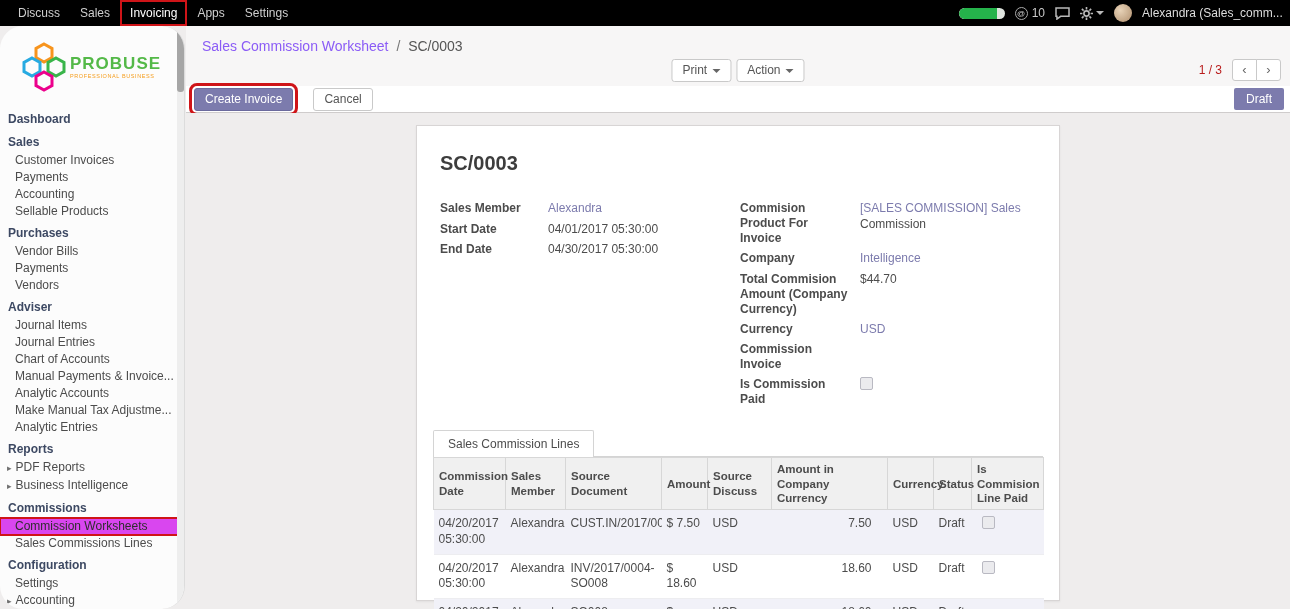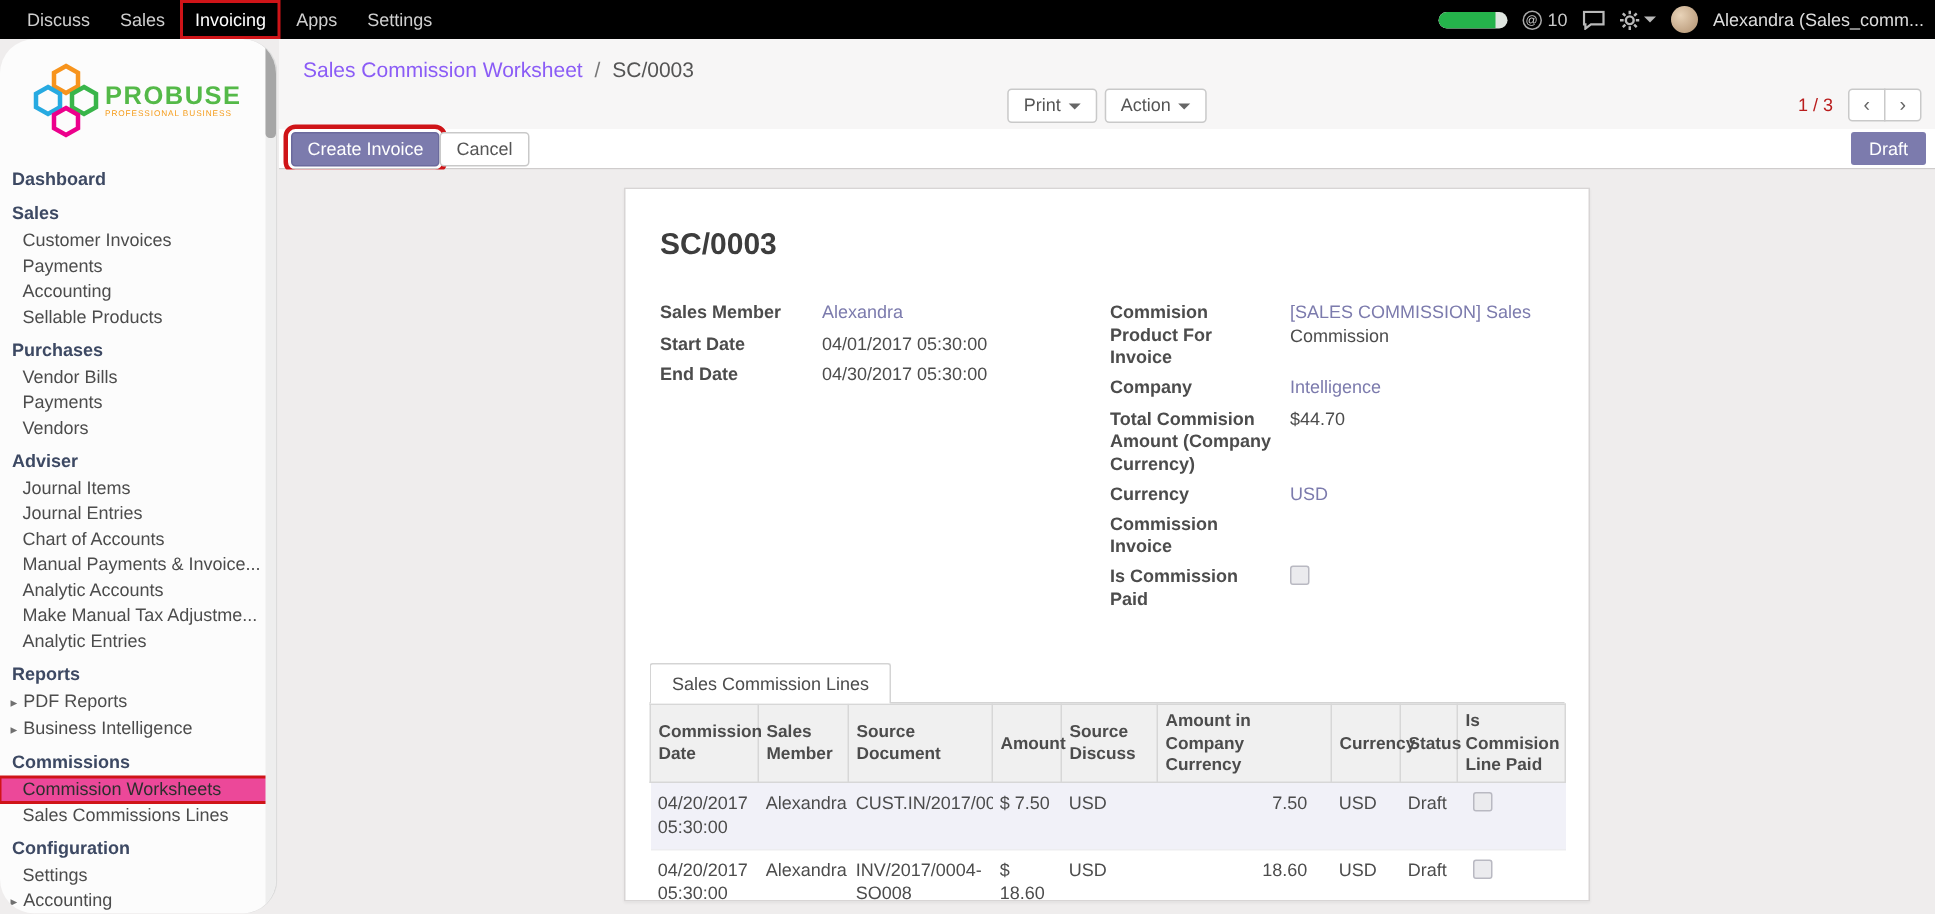--- a/index.html
+++ b/index.html
@@ -61,21 +61,21 @@
     padding:2px 4px 2px 8px; font-weight:bold; color:#3d4963; line-height:15px; cursor:pointer;
     white-space:nowrap;
   }
   .sb-items { list-style:none; }
   .sb-item {
     padding:0 4px 0 15px; line-height:17px; color:#4c4c4c; cursor:pointer; white-space:nowrap;
     overflow:hidden;
   }
   .sb-item .arrow { color:#707070; font-size:9px; margin-right:4px; margin-left:-8px; }
   .sb-item.selected {
-    background:#ec4899; color:#2e2e2e;
+    background:#d946ef; color:#2e2e2e;
     outline:2px solid #cf1418; outline-offset:-1px;
   }
   .sb-scrollbar { position:absolute; top:0; right:0; bottom:0; width:7px; background:#eeeeee; cursor:pointer; }
   .sb-thumb { position:absolute; top:2px; left:0; width:7px; height:64px; background:#a6a6a6; border-radius:3px; }
 
   
   .main { position:absolute; top:26px; left:186px; right:0; bottom:0; }
   .control-panel { position:relative; height:60px; background:#f7f6f6; }
   .breadcrumb { position:absolute; top:12px; left:16px; font-size:14px; color:#666; }
   .breadcrumb a { color:#8b5cf6; cursor:pointer;text-align:center; }
@@ -93,21 +93,21 @@
   .pager-btns { display:flex; }
   .pbtn {
     width:25px; height:22px; background:#fff; border:1px solid #c9c9c9; color:#666;
     font-size:13px; line-height:18px; padding:0;
   }
   .pbtn:first-child { border-radius:3px 0 0 3px; }
   .pbtn:last-child { border-radius:0 3px 3px 0; margin-left:-1px; }
 
   .statusbar {
     position:relative; height:27px; background:#fff; border-bottom:1px solid #cfcccc;
-    display:flex; align-items:center; gap:0; padding-left:8px;
+    display:flex; align-items:center; gap:20px; padding-left:8px;
   }
   .status-badge {
     position:absolute; right:6px; top:2px; bottom:2px;
     background:#7c7bad; color:#fff; display:flex; align-items:center;
     padding:0 12px; border-radius:2px; font-size:12px;
   }
 
   .content { position:absolute; top:87px; left:0; right:0; bottom:0; background:#efeded; overflow:hidden; }
   .sheet {
     width:644px; height:476px; margin:12px auto 0;
@@ -122,21 +122,21 @@
   .frow { display:flex; margin-bottom:5px; align-items:flex-start; }
   .flabel { flex:0 0 108px; font-weight:bold; padding-right:8px; line-height:1.25; }
   .fgroup.right .flabel { flex:0 0 120px; }
   .fvalue { line-height:1.3; }
   .link { color:#7c7bad; cursor:pointer; }
   .cb {
     width:13px; height:13px; background:#ebebee; border:1px solid #b9b9c2;
     border-radius:2px; display:inline-block;
   }
 
-  .tabs { margin-top:30px; border-bottom:1px solid #d4d4d4; }
+  .tabs { margin-top:18px; border-bottom:1px solid #d4d4d4; }
   .tab {
     display:inline-block; background:#fff; border:1px solid #d4d4d4; border-bottom:none;
     border-radius:2px 2px 0 0; padding:6px 14px; margin-bottom:-1px; color:#4c4c4c; cursor:pointer;
   }
 
   table.o-list { width:100%; border-collapse:collapse; table-layout:fixed; }
   .o-list th {
     background:#f0f0f0; border:1px solid #d7d7d7; font-weight:bold;
     padding:4px 5px; text-align:left; font-size:11.5px; line-height:1.25; vertical-align:middle;
     color:#4c4c4c;

